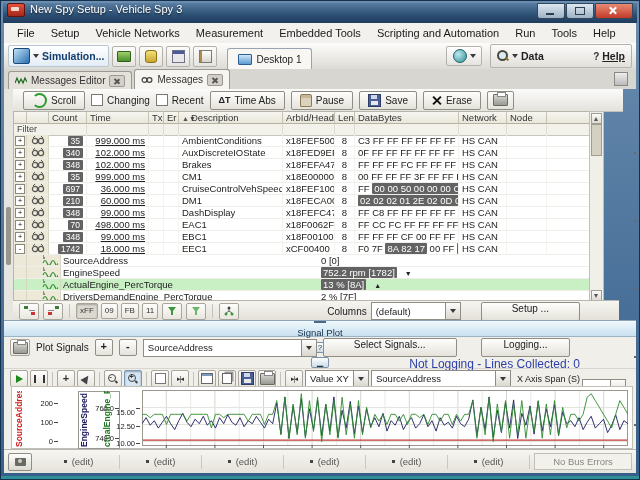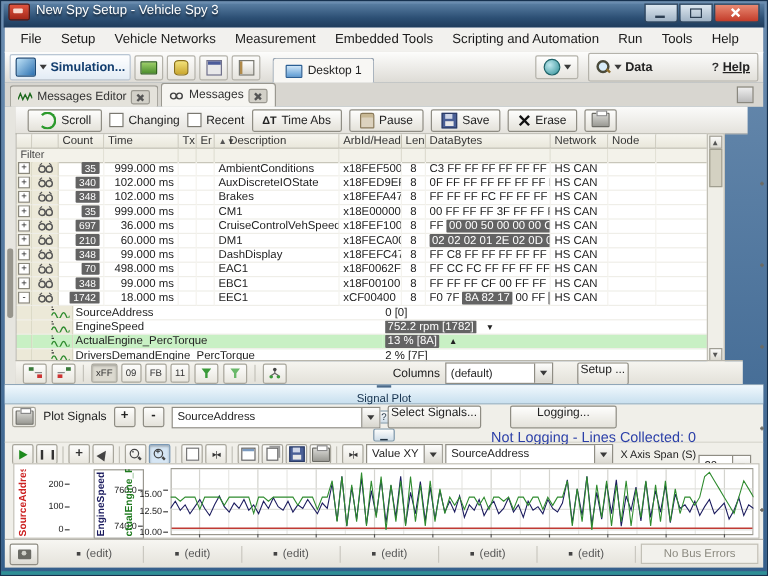--- a/index.html
+++ b/index.html
@@ -92,21 +92,21 @@
   .ghead .cell{background:linear-gradient(#f6f5ef,#e9e7db);border-right:1px solid #c6c3b4;border-bottom:1px solid #b5b2a2;
     font-size:9.5px;color:#333;padding:0 3px;overflow:hidden;white-space:nowrap;}
   .gfilter{height:11px;line-height:11px;}
   .gfilter .cell{background:#f3f2ea;border-right:1px solid #dedcd0;border-bottom:1px solid #c8c6ba;font-size:9px;color:#444;padding:0 3px;}
   .drow{height:12px;line-height:12px;}
   .drow .cell{border-bottom:1px solid #efeee8;border-right:1px solid #f4f3ee;font-size:9.5px;white-space:nowrap;overflow:hidden;padding:0 3px;}
   .cell.beige{background:#ece9d8;border-right:1px solid #d9d6c4;}
   .expbox{display:inline-block;width:8px;height:8px;line-height:7px;border:1px solid #8a887c;background:#fff;
     font-size:8px;text-align:center;vertical-align:middle;color:#222;}
   .badge{display:inline-block;background:#636363;color:#fff;font-size:8.5px;line-height:10px;padding:0 3px;border-radius:1px;}
-  .c-time,.c-count{text-align:right;}
+  .c-time,.c-count{text-align:right;text-decoration:underline;}
   .c-len{text-align:center;}
   .hl{background:#636363;color:#fff;padding:0 2px;border-radius:1px;}
   .sigrow{display:grid;grid-template-columns:13px 34px 258px 1fr;height:12px;line-height:12px;}
   .sigrow .cell{border-bottom:1px solid #efeee8;font-size:9.5px;white-space:nowrap;overflow:hidden;}
   .sigrow.green .cell{background:#c8f0c4;}
   .signame{padding-left:2px;}
   .sigval{padding-left:2px;}
   .arrow{font-size:7px;margin-left:8px;color:#222;}
   .sortico{display:inline-block;width:7px;margin-right:2px;color:#555;font-size:7px;}
 
@@ -127,21 +127,21 @@
     linear-gradient(#3a7a3a,#3a7a3a) 0 0/4px 3px no-repeat,
     linear-gradient(#888,#888) 5px 4px/6px 1px no-repeat,
     linear-gradient(#c33,#c33) 7px 6px/4px 3px no-repeat;}
   .fmtbtn{height:14px;line-height:13px;padding:0 3px;border:1px solid #a8a69c;border-radius:2px;font-size:8px;color:#333;
     background:linear-gradient(#fdfdfc,#e8e6de);}
   .fmtbtn.pressed{background:#dcdad0;box-shadow:inset 0 1px 2px rgba(0,0,0,.25);}
   .dd{display:flex;align-items:center;height:16px;border:1px solid #8f8d84;background:#fff;font-size:9.5px;}
   .dd .txt{flex:1;padding:0 4px;overflow:hidden;white-space:nowrap;}
   .dd .ab{width:14px;height:100%;background:linear-gradient(#fdfdfc,#d8d6ce);border-left:1px solid #8f8d84;
     display:flex;align-items:center;justify-content:center;}
-  .setupbtn{height:17px;padding:0 2px;border:1px solid #8f8d84;border-radius:2px;background:linear-gradient(#fefefd,#e4e2da);font-size:10px;}
+  .setupbtn{height:17px;padding:0 30px;border:1px solid #8f8d84;border-radius:2px;background:linear-gradient(#fefefd,#e4e2da);font-size:10px;}
 
   
   .plotwin{position:absolute;left:3px;top:319px;right:3px;bottom:29px;background:#f0efe9;border-top:1px solid #8fa6b8;}
   .ptitle{height:15px;background:linear-gradient(#f0f8fd,#c9e0ef);border-bottom:1px solid #9ab4c6;display:flex;align-items:center;padding:0 4px;gap:4px;flex-direction:column;}
   .ptico{width:10px;height:9px;border:1px solid #4a6a8a;background:linear-gradient(#fff,#b8d0e4);}
   .ptitletext{font-size:9.5px;color:#16324e;flex:1;}
   .pbtn{width:16px;height:11px;border:1px solid #7a95aa;border-radius:2px;background:linear-gradient(#fdfdfc,#cfdde8);
     font-size:8px;line-height:9px;text-align:center;color:#234;}
   .pbtn.close{background:linear-gradient(#e88a76,#c43a28);position:relative;}
   .pbtn.close:before,.pbtn.close:after{content:"";position:absolute;left:7px;top:2px;width:1.5px;height:7px;background:#fff;}

